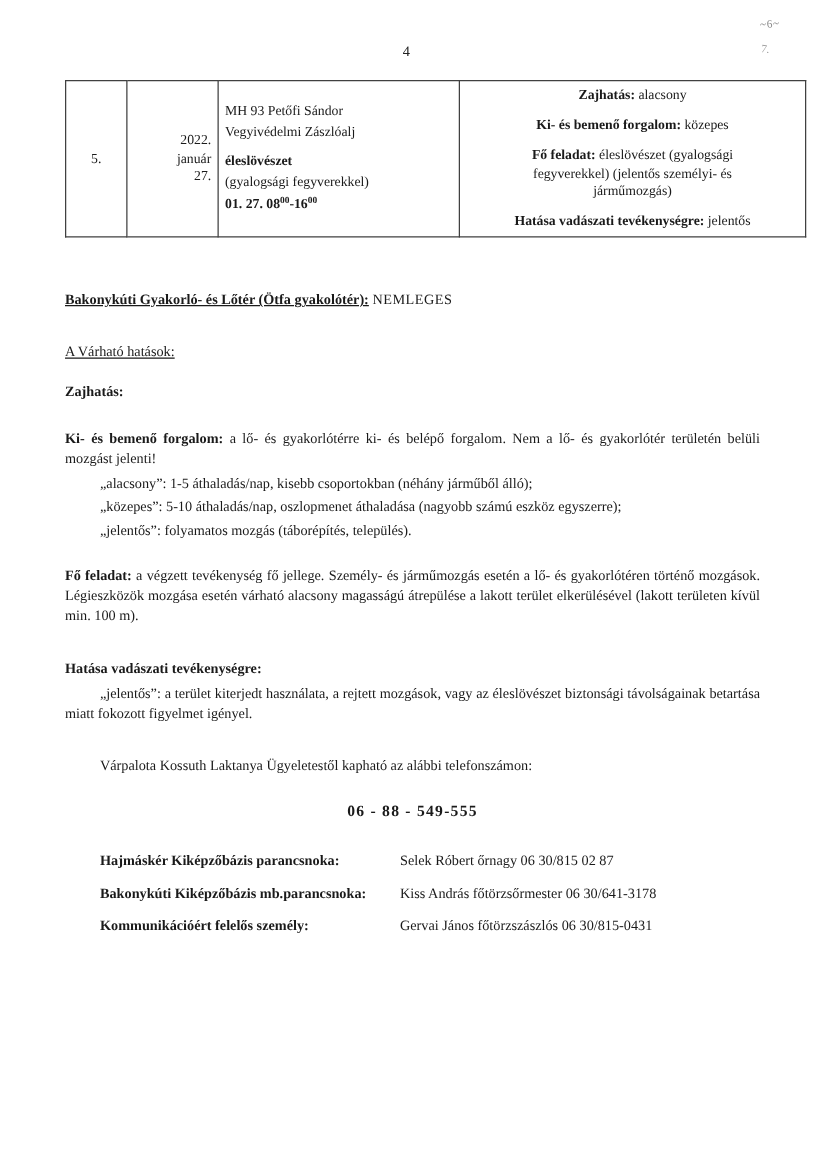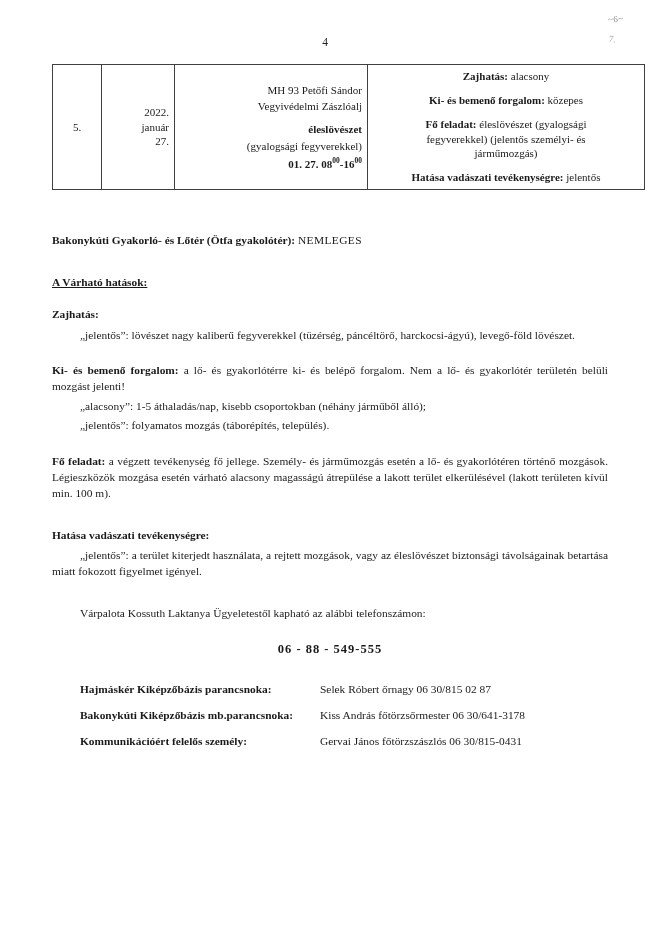--- a/index.html
+++ b/index.html
@@ -67,21 +67,21 @@
   td.col-no {
     width: 38px;
     text-align: center;
   }
   td.col-date {
     width: 62px;
     text-align: right;
   }
   td.col-unit {
     width: 182px;
-    text-align: right;
+    text-align: left;
     padding-top: 8px;
     padding-bottom: 8px;
   }
   td.col-info {
     width: 266px;
     padding: 6px 8px;
   }
   .unit-name { margin: 0 0 2px 0; }
   .unit-name2 { margin: 0 0 8px 0; }
   .unit-type { font-weight: bold; margin: 0 0 2px 0; }
@@ -103,25 +103,25 @@
     left: 52px;
     width: 556px;
     font-size: 11.4px;
     line-height: 1.42;
     text-align: justify;
   }
   .b { font-weight: bold; }
   .heading-neg {
     margin: 0 0 26px 0;
   }
-  .heading-neg .lbl { font-weight: bold; }
+  .heading-neg .lbl { font-weight: bold; text-decoration: underline; }
   .heading-neg .val { font-weight: normal; letter-spacing: 0.4px; }
 
   .sect-title {
-    font-weight: bold;
+    font-weight: normal;
     text-decoration: underline;
     margin: 0 0 16px 0;
   }
   .term {
     font-weight: bold;
     margin: 0 0 4px 0;
   }
   p.para {
     margin: 0 0 3px 0;
     text-indent: 28px;
@@ -206,26 +206,26 @@
   <div class="content">
 
     <div class="heading-neg">
       <span class="lbl">Bakonykúti Gyakorló- és Lőtér (Ötfa gyakolótér):</span>
       <span class="val">NEMLEGES</span>
     </div>
 
     <div class="sect-title">A Várható hatások:</div>
 
     <div class="term">Zajhatás:</div>
-    <p class="para">„jelentős”: lövészet nagy kaliberű fegyverekkel (tüzérség, páncéltörő, harckocsi-ágyú), levegő-föld lövészet.</p>
 
     <div class="gap-md"></div>
 
     <p class="block"><span class="b">Ki- és bemenő forgalom:</span> <span>a lő- és gyakorlótérre ki- és belépő forgalom. Nem a lő- és gyakorlótér területén belüli mozgást jelenti!</span></p>
     <p class="para">„alacsony”: 1-5 áthaladás/nap, kisebb csoportokban (néhány járműből álló);</p>
+    <p class="para">„közepes”: 5-10 áthaladás/nap, oszlopmenet áthaladása (nagyobb számú eszköz egyszerre);</p>
     <p class="para">„jelentős”: folyamatos mozgás (táborépítés, település).</p>
 
     <div class="gap-md"></div>
 
     <p class="block"><span class="b">Fő feladat:</span> <span>a végzett tevékenység fő jellege. Személy- és járműmozgás esetén a lő- és gyakorlótéren történő mozgások. Légieszközök mozgása esetén várható alacsony magasságú átrepülése a lakott terület elkerülésével (lakott területen kívül min. 100 m).</span></p>
 
     <div class="gap-lg"></div>
 
     <div class="term">Hatása vadászati tevékenységre:</div>
     <p class="para">„jelentős”: a terület kiterjedt használata, a rejtett mozgások, vagy az éleslövészet biztonsági távolságainak betartása miatt fokozott figyelmet igényel.</p>

